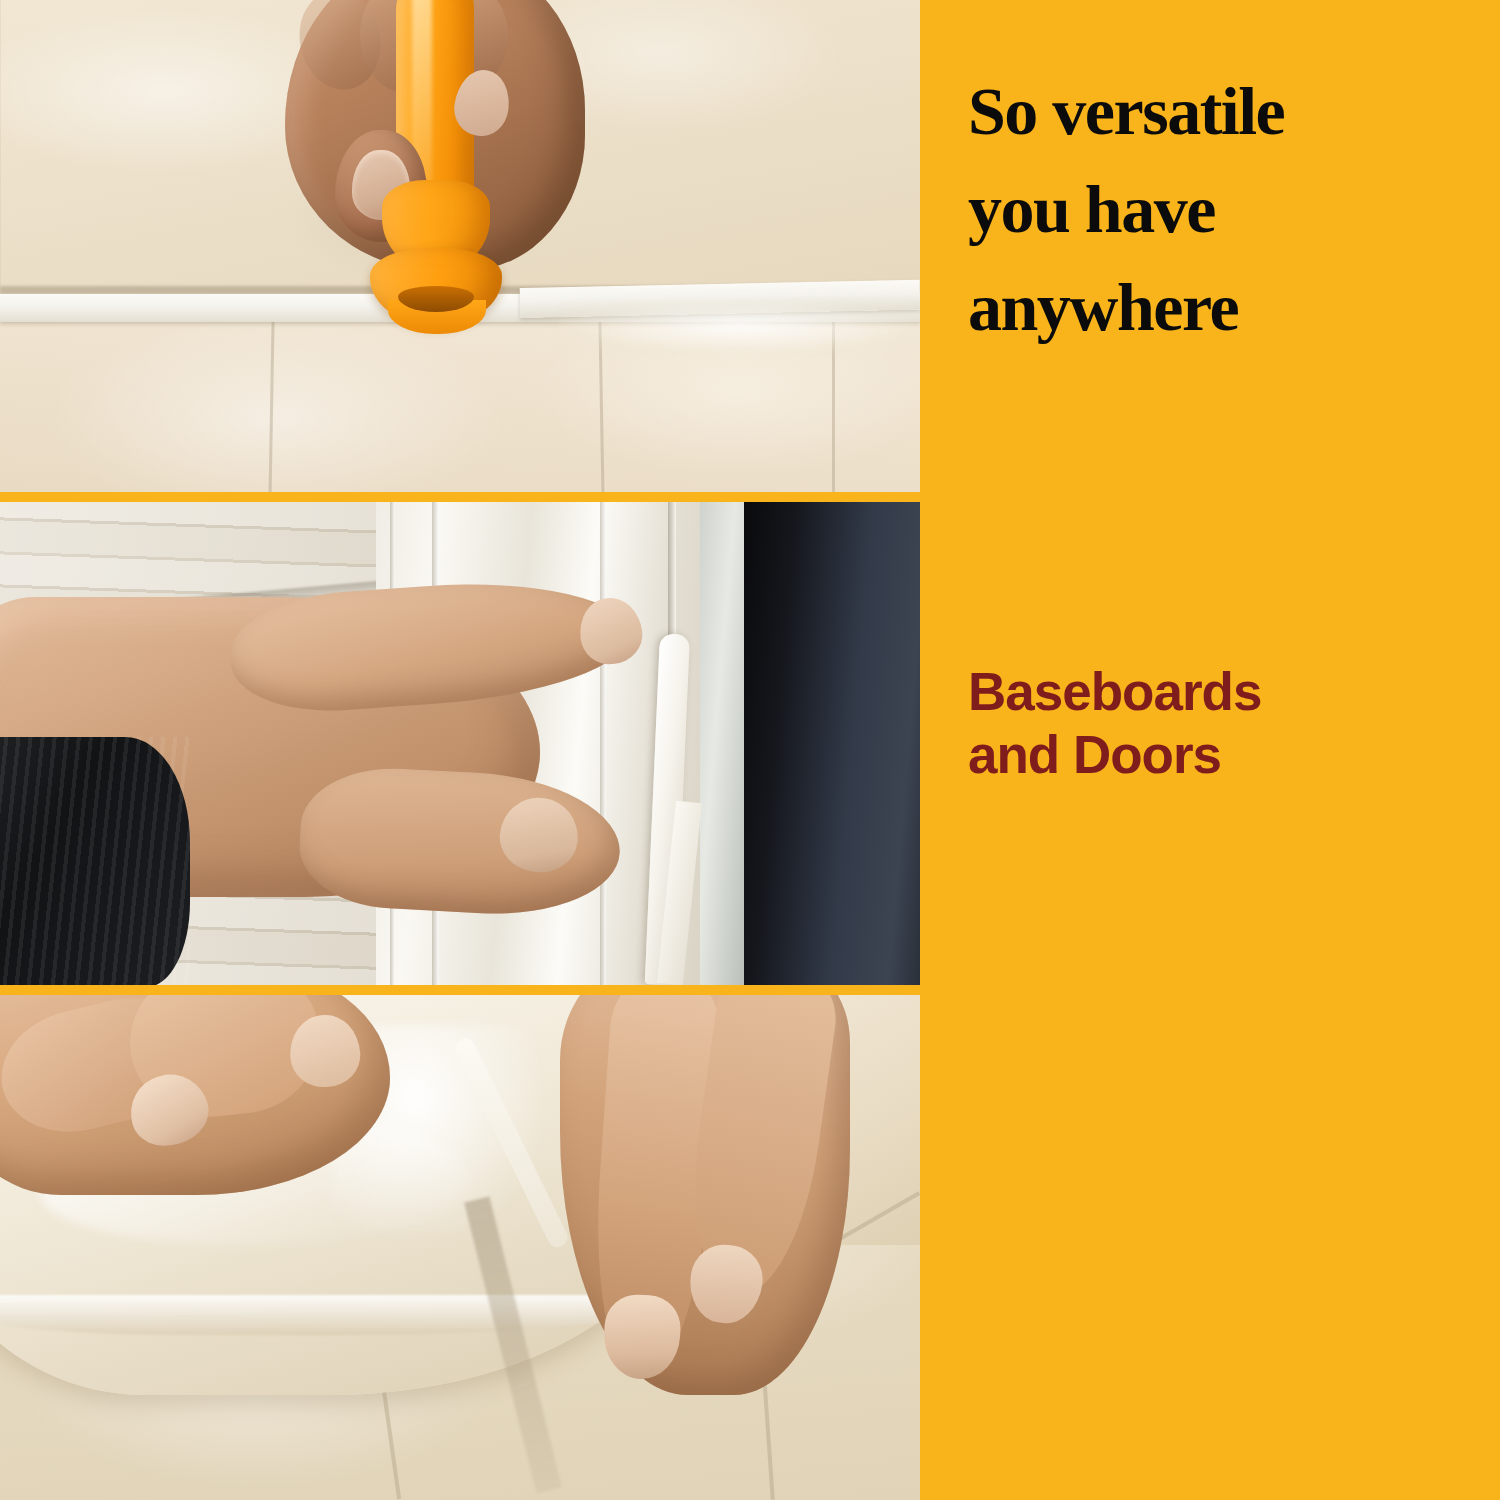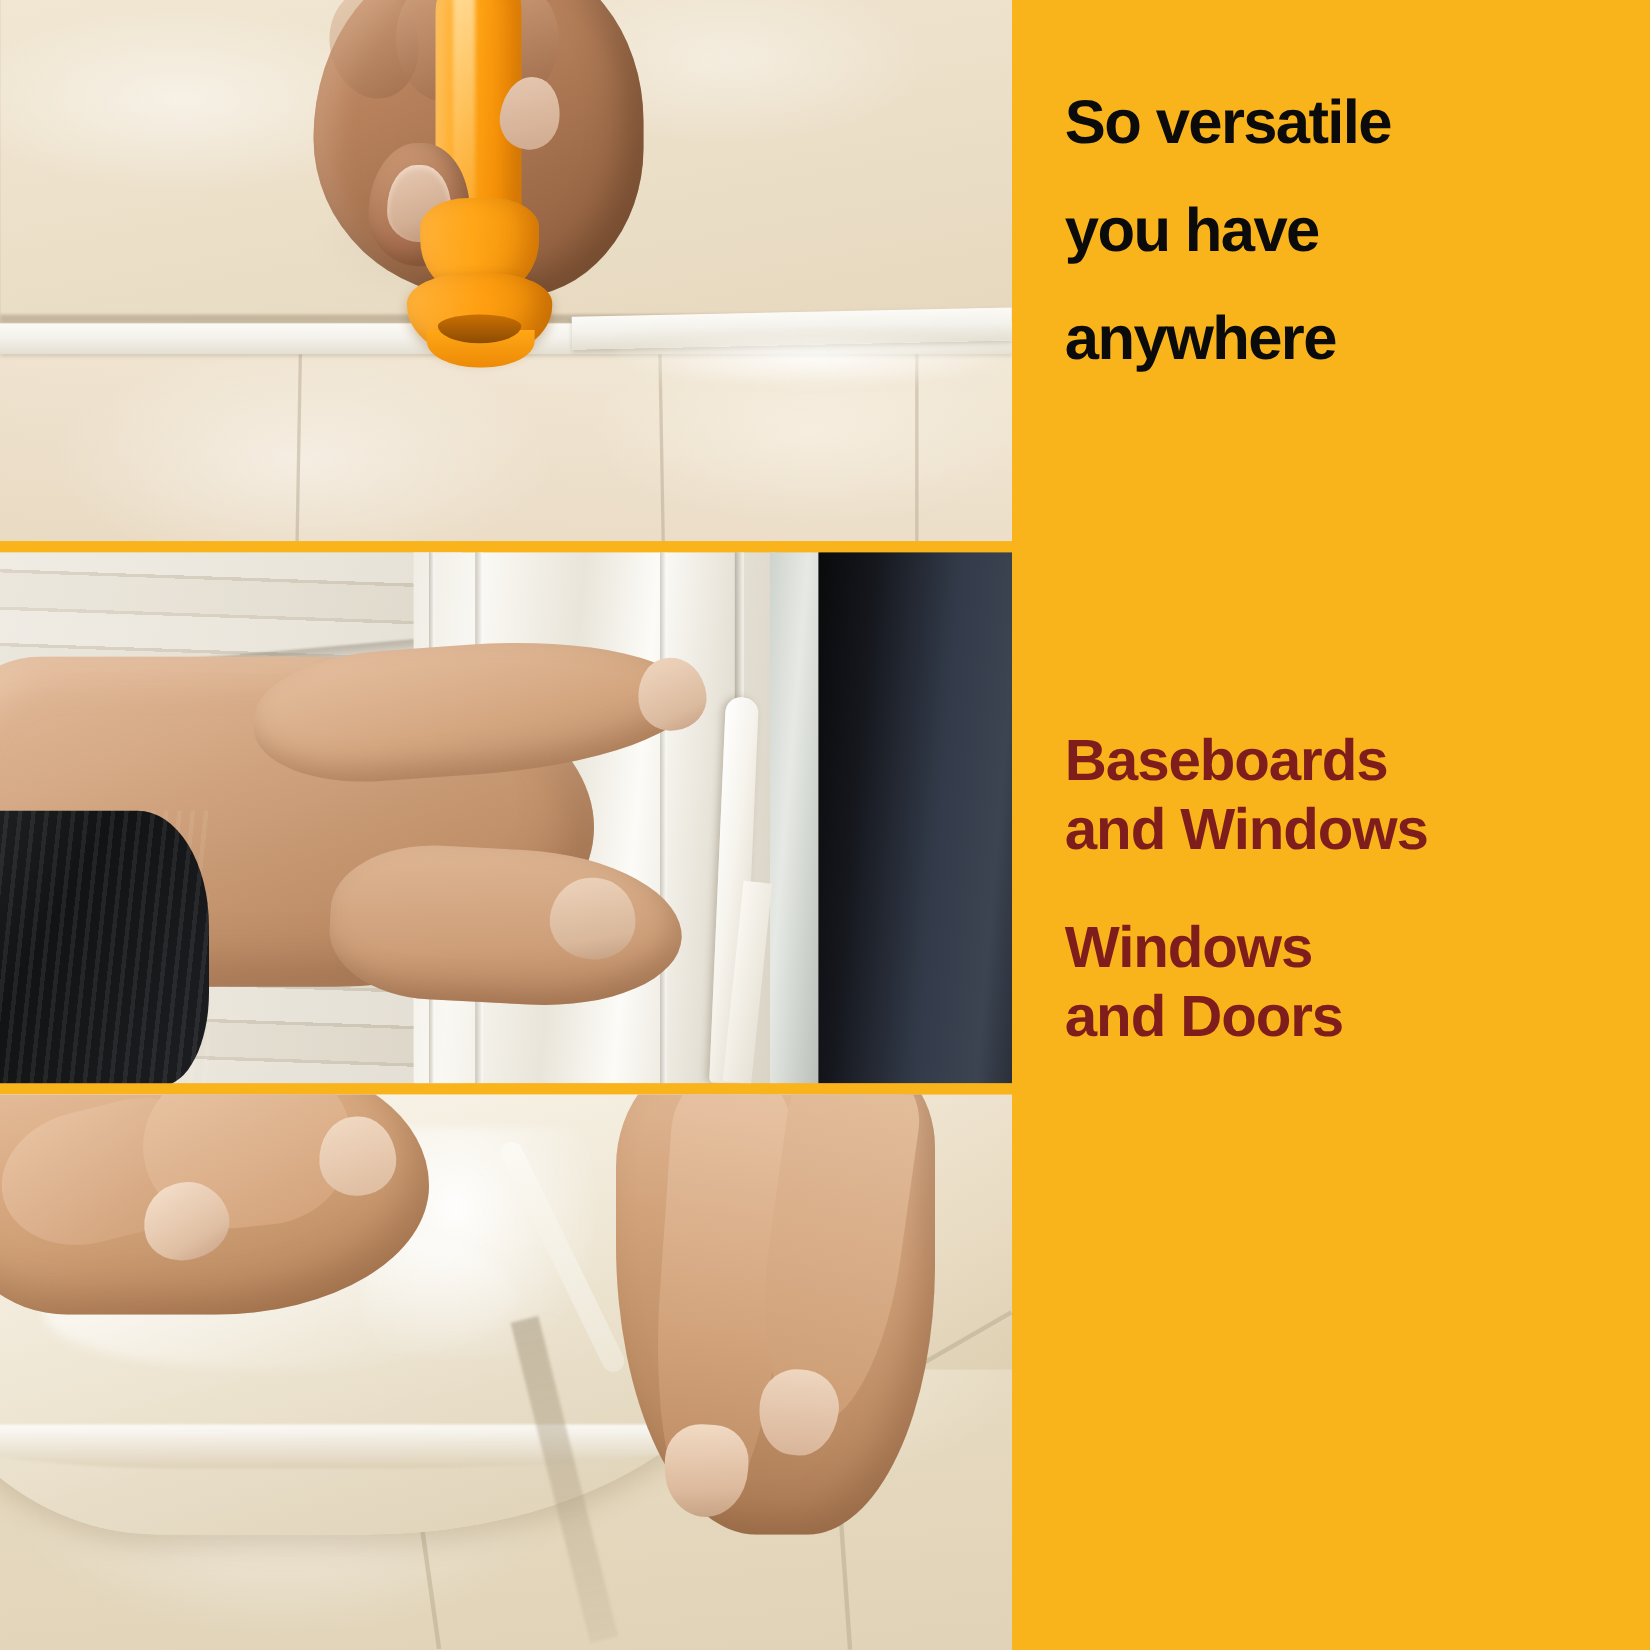--- a/index.html
+++ b/index.html
@@ -5,22 +5,22 @@
   html,body{margin:0;padding:0;}
   body{width:1500px;height:1500px;overflow:hidden;background:#FAB41B;
        font-family:"Liberation Sans",sans-serif;}
   .canvas{position:relative;width:1500px;height:1500px;overflow:hidden;}
 
   
   .amber-panel{position:absolute;left:920px;top:0;width:580px;height:1500px;
                background:#FAB41B;}
 
   .headline{position:absolute;left:48px;top:62px;width:520px;
-            font-size:56px;line-height:98px;font-weight:bold;color:#0B0B0B;
-            letter-spacing:-1.5px;}
+            font-size:68px;line-height:98px;font-weight:bold;color:#0B0B0B;
+            letter-spacing:-1.5px;font-family:Liberation Serif, serif;}
   .headline span{display:block;white-space:nowrap;}
 
   .bullets{position:absolute;left:48px;top:660px;width:530px;}
   .bullet{margin-bottom:44px;}
   .bullet span{display:block;font-size:53px;line-height:63px;font-weight:bold;
                color:#7f1d1d;letter-spacing:-1px;white-space:nowrap;}
 
   
   .photos{position:absolute;left:0;top:0;width:920px;height:1500px;background:#FAB41B;}
   .photo{position:absolute;left:0;width:920px;overflow:hidden;}
@@ -328,22 +328,18 @@
 
     <div class="headline">
       <span>So versatile</span>
       <span>you have</span>
       <span>anywhere</span>
     </div>
 
     <div class="bullets">
       <div class="bullet">
         <span>Baseboards</span>
-        <span>and Windows</span>
-      </div>
-      <div class="bullet">
-        <span>Windows</span>
         <span>and Doors</span>
       </div>
     </div>
 
   </div>
 </div>
 
 </body></html>

